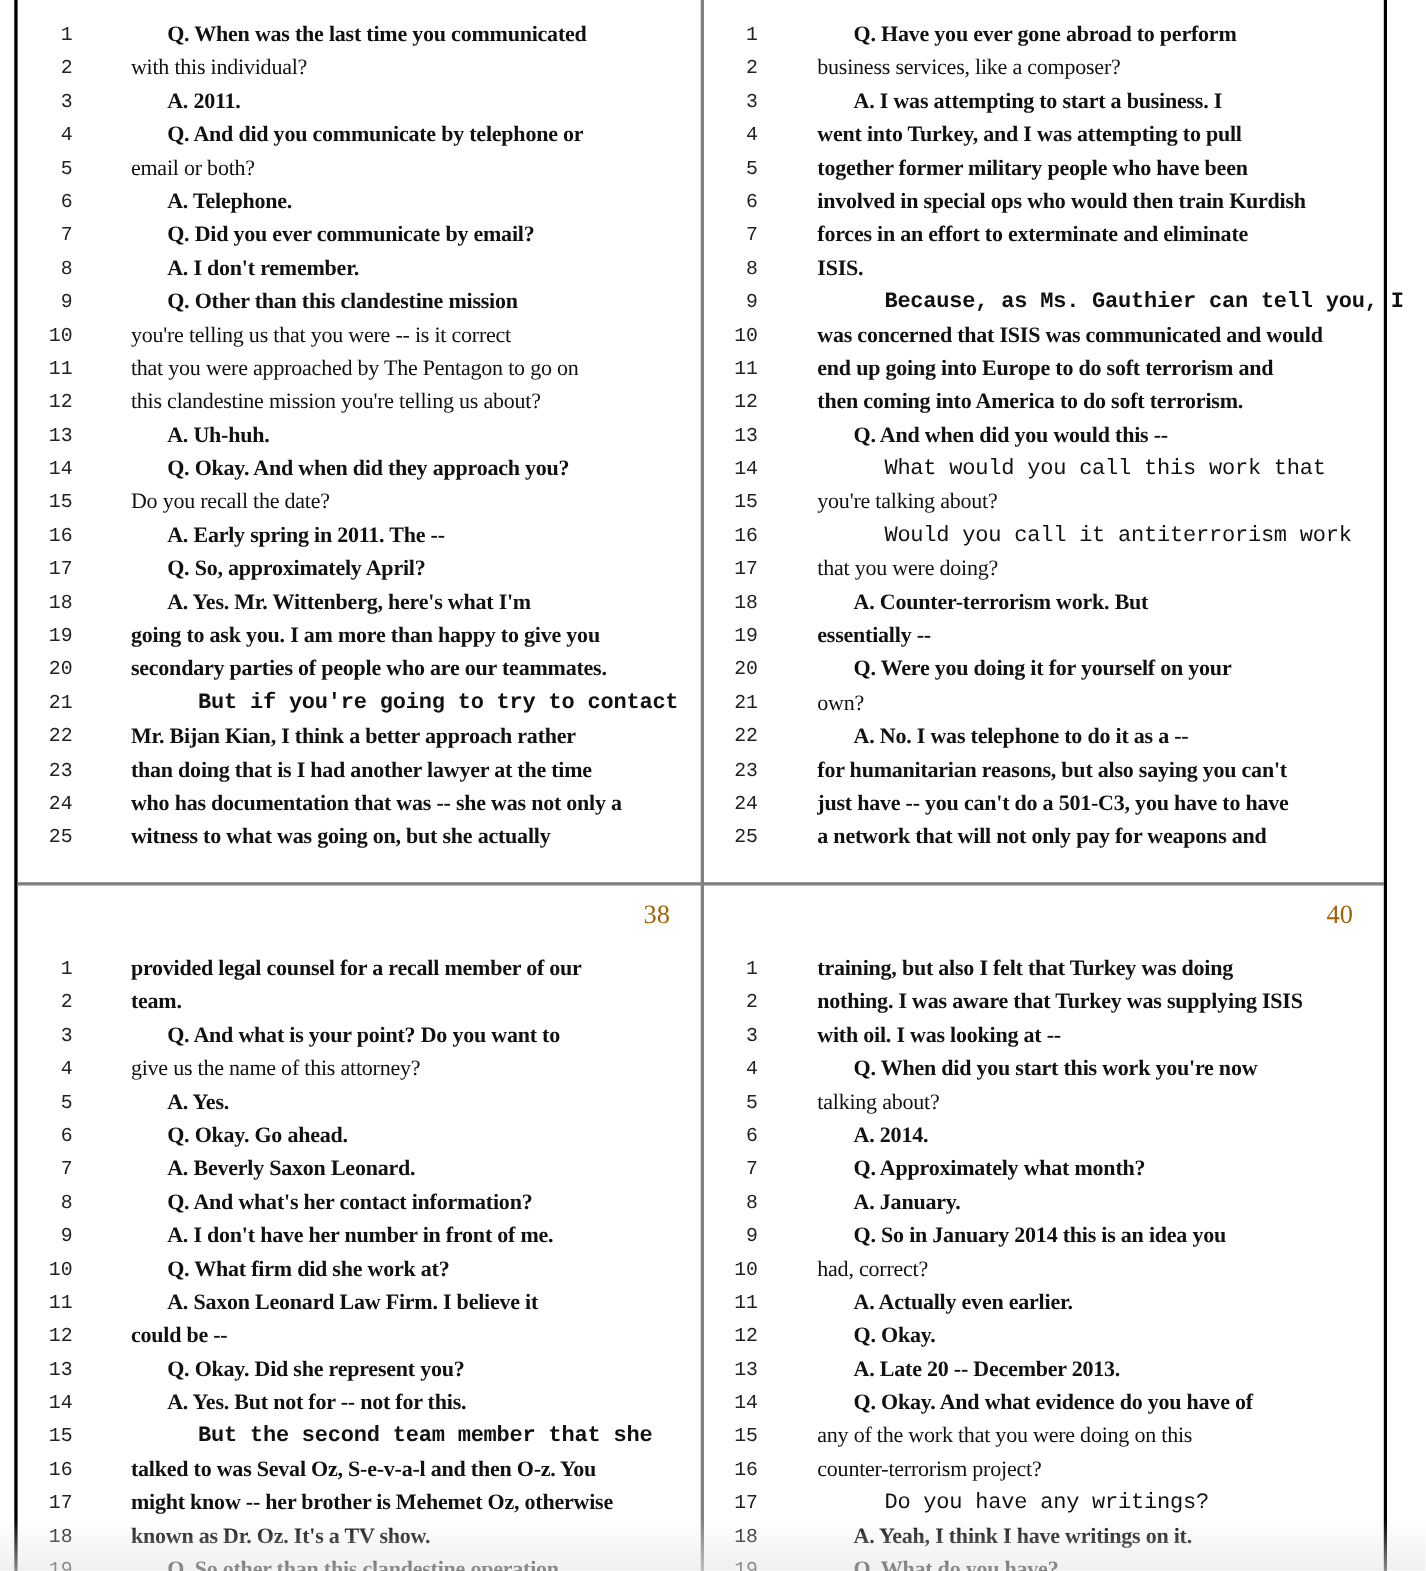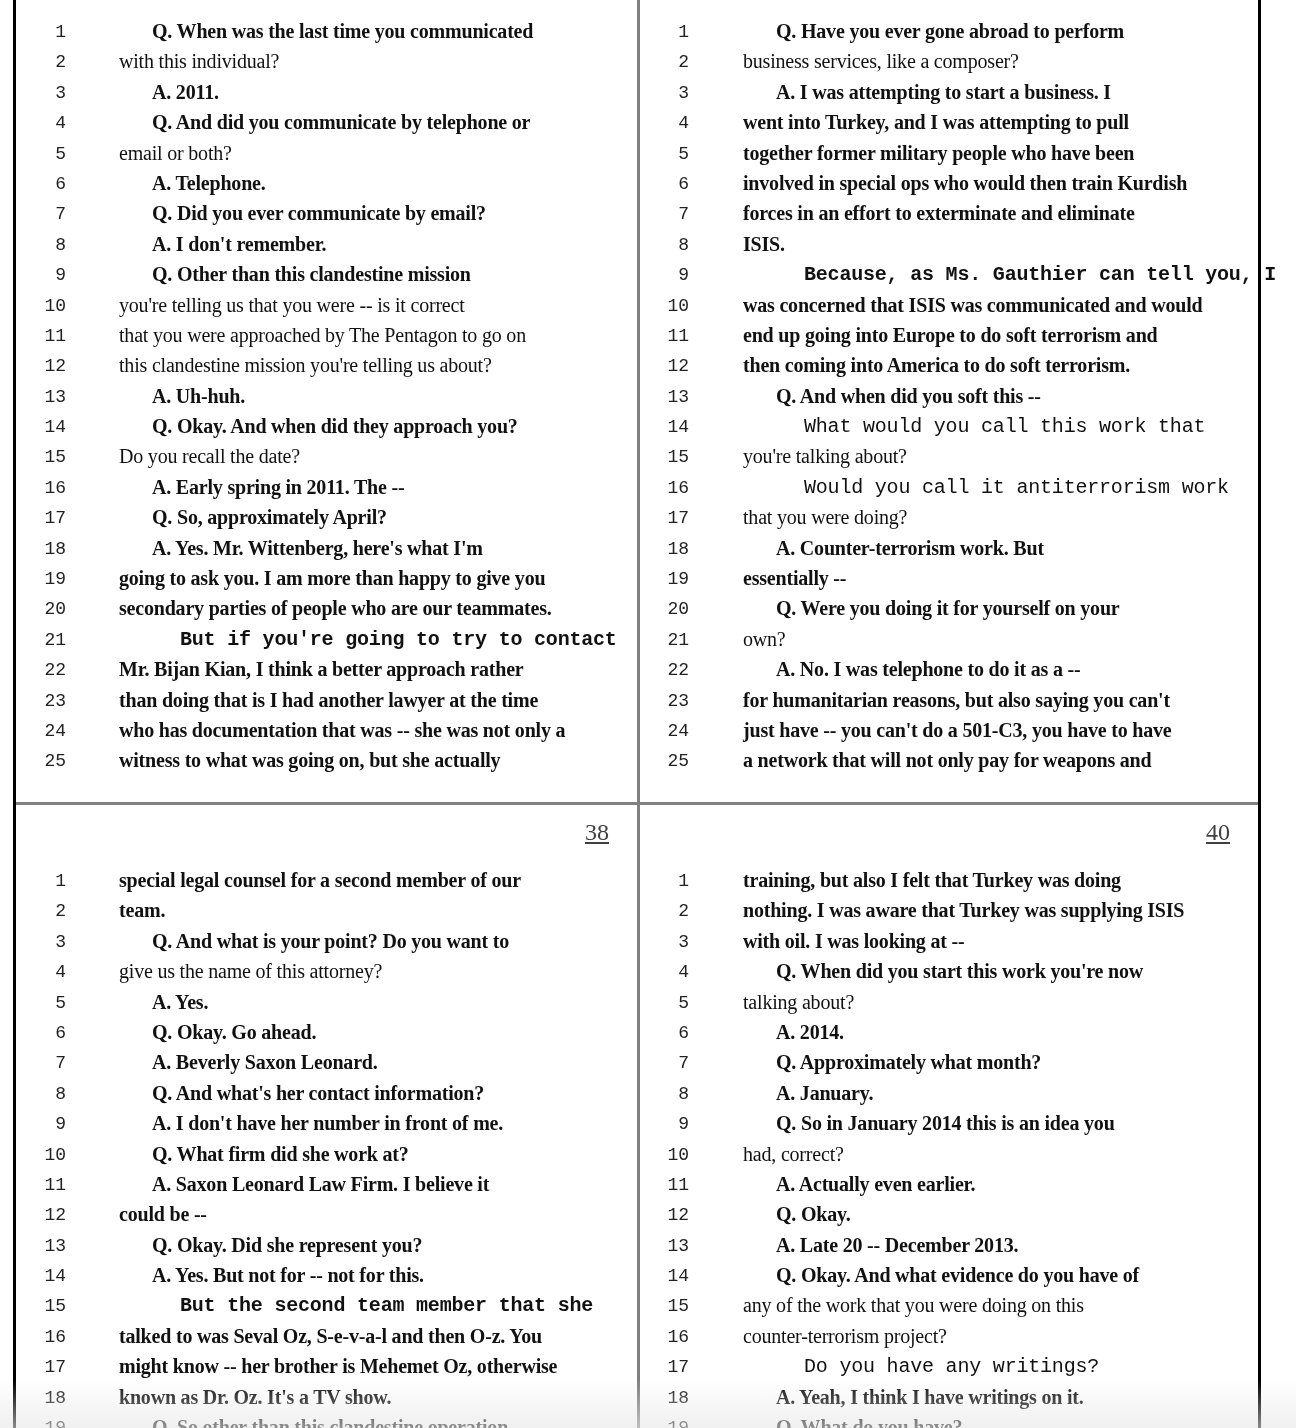--- a/index.html
+++ b/index.html
@@ -9,21 +9,21 @@
   .outer-right { position: absolute; left: 1261px; top: 0; width: 35px; height: 1428px; background: #fff; }
   .v-divider { position: absolute; left: 637px; top: 0; width: 3px; height: 1428px; background: #808080; }
   .h-divider { position: absolute; left: 16px; top: 802px; width: 1242px; height: 3px; background: #808080; }
   .page { position: absolute; }
   .page.tl { left: 16px; top: 0; width: 621px; }
   .page.tr { left: 640px; top: 0; width: 618px; }
   .page.bl { left: 16px; top: 805px; width: 621px; }
   .page.br { left: 640px; top: 805px; width: 618px; }
   .page-number {
     position: absolute; top: 14px; right: 28px;
-    font-family: "Liberation Serif", serif; font-size: 24px; color: #404040; text-decoration: underline;
+    font-family: "Liberation Serif", serif; font-size: 24px; color: #a16207;
   }
   .lines { position: absolute; left: 0; }
   .page.tl .lines, .page.tr .lines { top: 17px; }
   .page.bl .lines, .page.br .lines { top: 61px; }
   .line { position: relative; height: 30.4px; white-space: nowrap; }
   .lnum {
     position: absolute; left: 0; width: 50px; text-align: right;
     font-family: "Liberation Mono", monospace; font-size: 18px; color: #222;
     top: 5px;
   }
@@ -197,21 +197,21 @@
       <div class="line">
         <span class="lnum">11</span>
         <span class="ltext bold">end up going into Europe to do soft terrorism and</span>
       </div>
       <div class="line">
         <span class="lnum">12</span>
         <span class="ltext bold">then coming into America to do soft terrorism.</span>
       </div>
       <div class="line">
         <span class="lnum">13</span>
-        <span class="ltext ind1">Q.  And when did you soft this --</span>
+        <span class="ltext ind1">Q.  And when did you would this --</span>
       </div>
       <div class="line">
         <span class="lnum">14</span>
         <span class="ltext ind2">What would you call this work that</span>
       </div>
       <div class="line">
         <span class="lnum">15</span>
         <span class="ltext">you're talking about?</span>
       </div>
       <div class="line">
@@ -254,21 +254,21 @@
         <span class="lnum">25</span>
         <span class="ltext bold">a network that will not only pay for weapons and</span>
       </div>
     </div>
 </div>
 <div class="page bl">
   <div class="page-number">38</div>
   <div class="lines">
       <div class="line">
         <span class="lnum">1</span>
-        <span class="ltext bold">special legal counsel for a second member of our</span>
+        <span class="ltext bold">provided legal counsel for a recall member of our</span>
       </div>
       <div class="line">
         <span class="lnum">2</span>
         <span class="ltext bold">team.</span>
       </div>
       <div class="line">
         <span class="lnum">3</span>
         <span class="ltext ind1">Q.  And what is your point?  Do you want to</span>
       </div>
       <div class="line">

